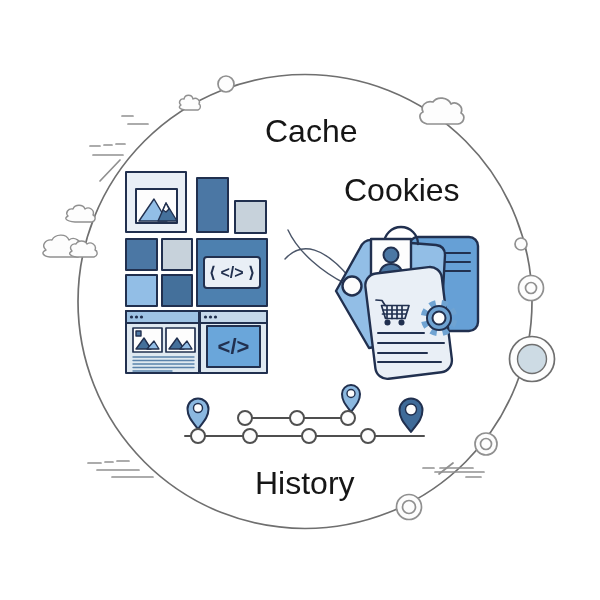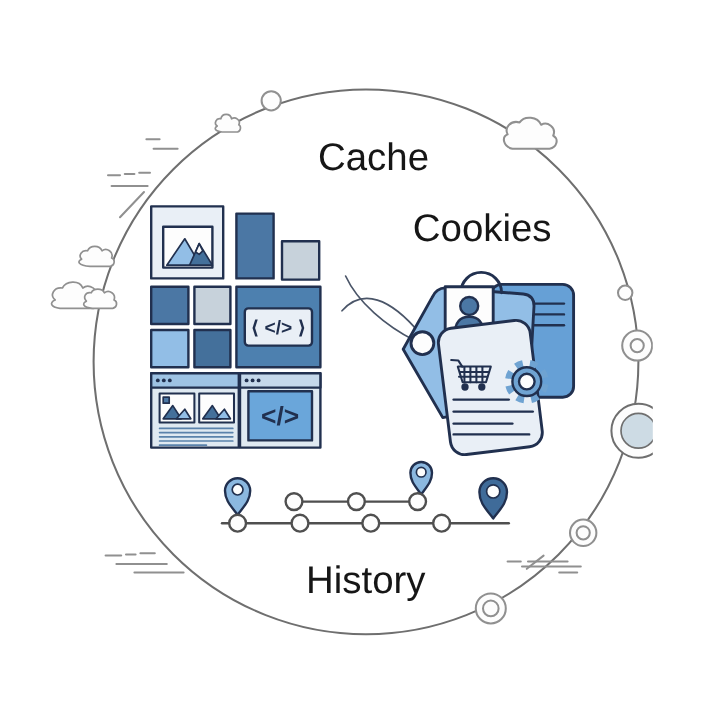--- a/index.html
+++ b/index.html
@@ -4,21 +4,21 @@
 <style>
   :root{
     --navy:#21304f; --steel:#4b77a4; --steel-dark:#44709b; --sky:#92bee6;
     --sky-light:#a9cde9; --card:#66a0d6; --panel:#4d80af; --code-panel:#6aa6da;
     --pale:#dfe9f1; --pale-2:#e9eff6; --gray-blue:#c7d2db; --titlebar-1:#9ec3e4;
     --titlebar-2:#c5d8ea; --pin-light:#8bb8e0; --pin-dark:#3f6b99; --gear:#6fa3d2;
     --inner-dot:#cddbe4; --line-gray:#6f6f6f; --deco-gray:#909090;
     --timeline-gray:#4f4f4f; --text-line:#5a82ab; --ink:#161616;
   }
   html,body{margin:0;padding:0;background:#ffffff;}
-  .stage{position:relative;width:544px;height:600px;background:#ffffff;overflow:hidden;}
+  .stage{position:relative;width:544px;height:600px;background:#ffffff;overflow:hidden;padding-left:20px;}
   svg{position:absolute;left:0;top:0;}
   svg text{font-family:"Liberation Sans","DejaVu Sans",sans-serif;}
   .label{font-size:32px;fill:var(--ink);}
   .code-sm{font-size:16px;font-weight:bold;fill:var(--navy);}
   .code-lg{font-size:22px;font-weight:bold;fill:var(--navy);}
   .f-white{fill:#fdfdfd}.f-none{fill:none}.f-navy{fill:var(--navy)}
   .f-steel{fill:var(--steel)}.f-steeld{fill:var(--steel-dark)}.f-sky{fill:var(--sky)}.f-card{fill:var(--card)}.f-panel{fill:var(--panel)}
   .f-code{fill:var(--code-panel)}.f-pale{fill:var(--pale)}.f-pale2{fill:var(--pale-2)}
   .f-grayblue{fill:var(--gray-blue)}.f-tb1{fill:var(--titlebar-1)}.f-tb2{fill:var(--titlebar-2)}
   .f-pinl{fill:var(--pin-light)}.f-pind{fill:var(--pin-dark)}.f-gear{fill:var(--gear)}

